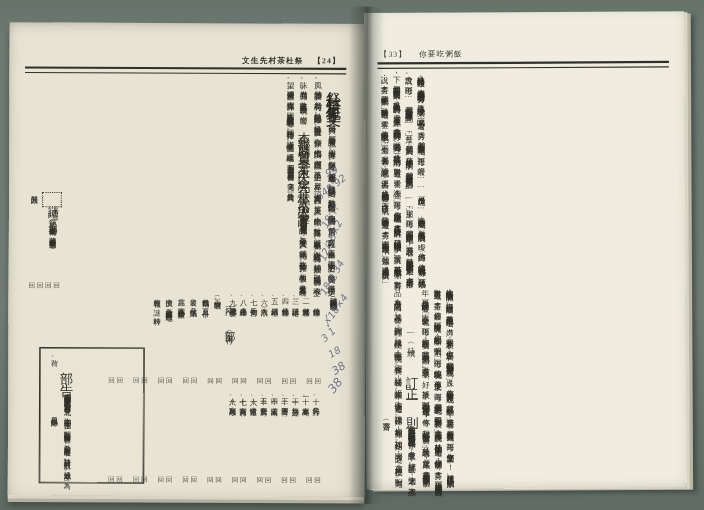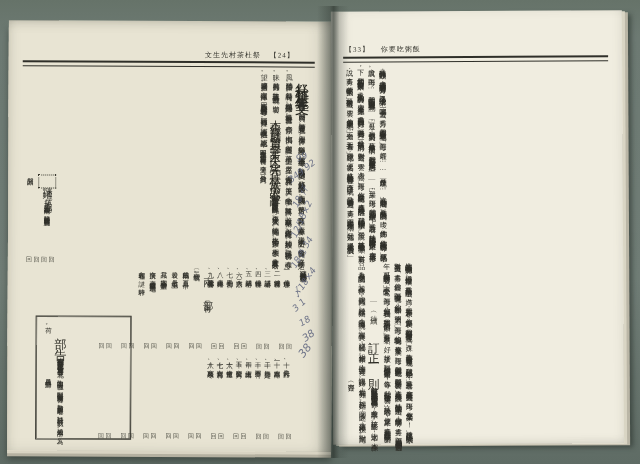--- a/index.html
+++ b/index.html
@@ -38,21 +38,21 @@
     background:rgba(255,255,255,.06);padding:5px 6px;}
   .hw{position:absolute;z-index:6;font-family:"DejaVu Sans",sans-serif;font-style:italic;
     color:#5a617c;white-space:nowrap;opacity:.85;}
   .prelines{white-space:pre-line;}
 </style>
 </head>
 <body>
 <div id="stage">
 
   <div class="page" id="left-page">
-    <div class="hdr" style="top:29px;right:38px;">
+    <div class="hdr" style="top:29px;right:23px;font-weight:bold;">
       <span>文生先村茶杜祭</span>
       <span style="margin-left:6px;">【24】</span>
     </div>
     <div class="rule" style="top:40px;left:14px;right:18px;"></div>
 
     <div class="reg" style="top:47px;left:16px;right:22px;height:189px;">
       <div class="vflow" style="position:absolute;right:0;top:0;bottom:0;width:214px;">
         <span class="colT big">祭杜茶村先生文</span><span>維庚辰正月十五日乙巳。越一日丙寅。順筆耆守談月色。舉水深方偉。影輝陵遷。無錫王蘊章等。敬以時羞揭酌之奠。致祭於茶村先生之靈曰。先生隱若舊國。勢居自下。文喜觀社。素心東林。硯々攜水中之石。今餘長貞。澤々勁松下之風。愁濤答贈。祭詩有句。結島鷗之同緣。憐杜陵之身世。一壺停類。七椀浩閑。顧言週隱。茶星小適。老屋一丘。湖佛人莫買在。笛屋上天。小集吟唱。粗陳茶具。若以寒泉秋菊。擬之古瞪紅梅。精神如故。弔墟民於彷彿。魂兮不昧。尚其有知。共訊取正月十五日晚。尚饗。</span><span class="colT">本報贊助會員李君木氏令先堂</span><span class="colT">林太孺人弔辭</span><span class="smcol">維昭和十五年三月二十日陽曆李姓宗親會舘</span><span>嗚呼。李母林太孺人。懿德幽光。生平勤儉持家。相夫教子。雍君木君亦具名望。遽爾長逝。實深痛悼。同人等悉赴宗親會舘表心寺。一同拈香禮拜。謹表哀悼之儀。謹此奉弔。</span><span class="smcol">昭和十五年三月二十日</span><span class="smcol">宗親會副會長　李薄元　外會員一同</span>
       </div>
       <div style="position:absolute;left:0;bottom:0;width:68px;height:84px;">

